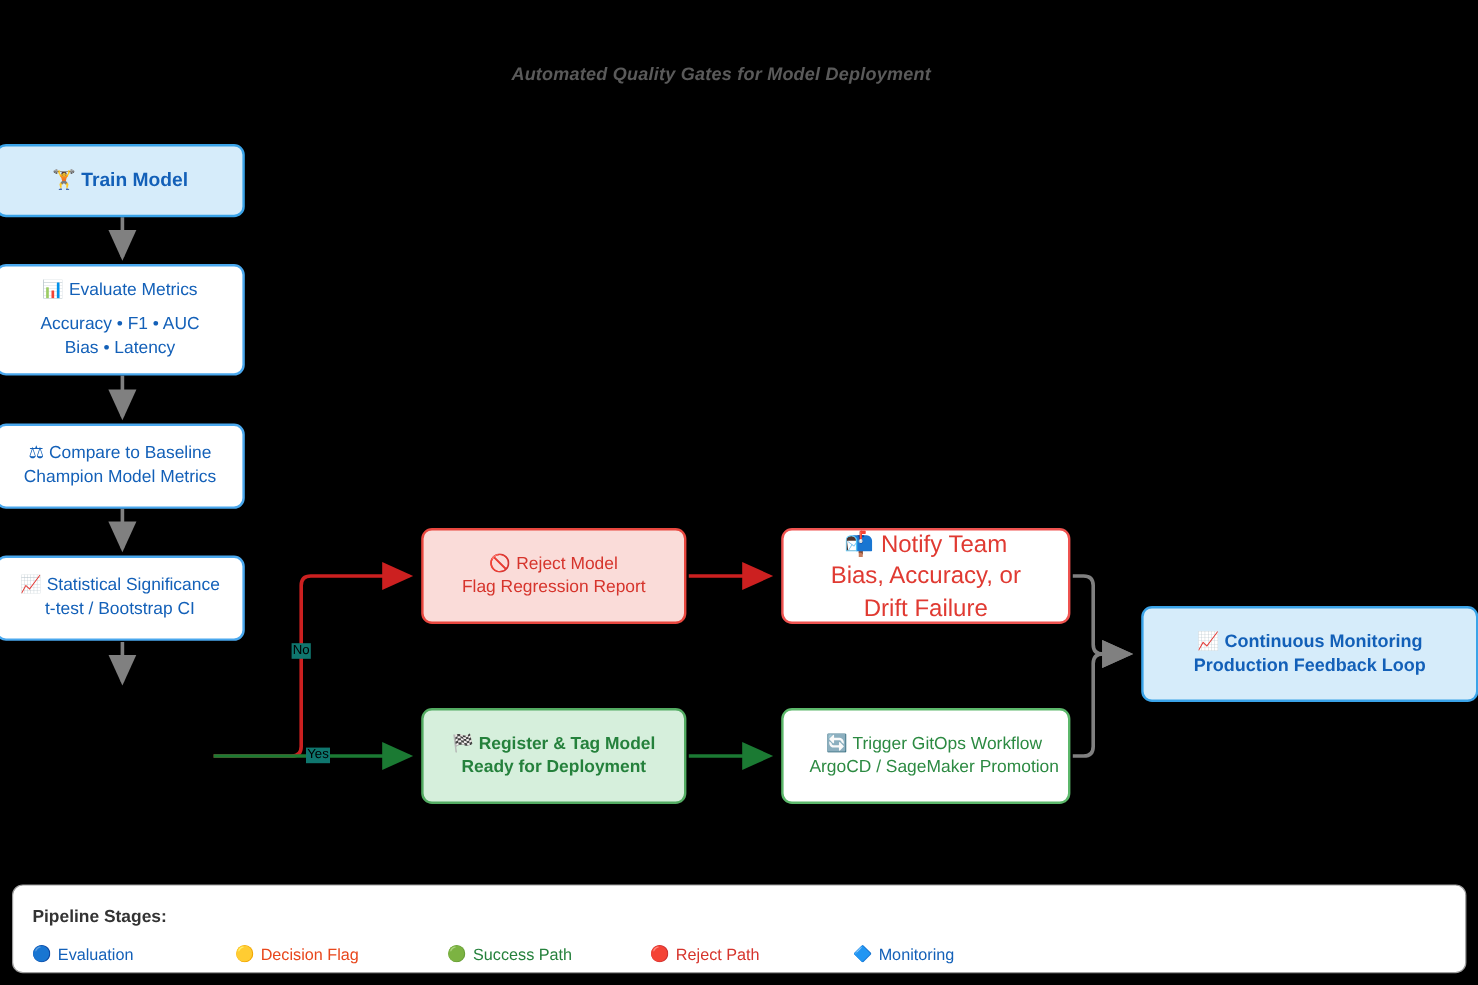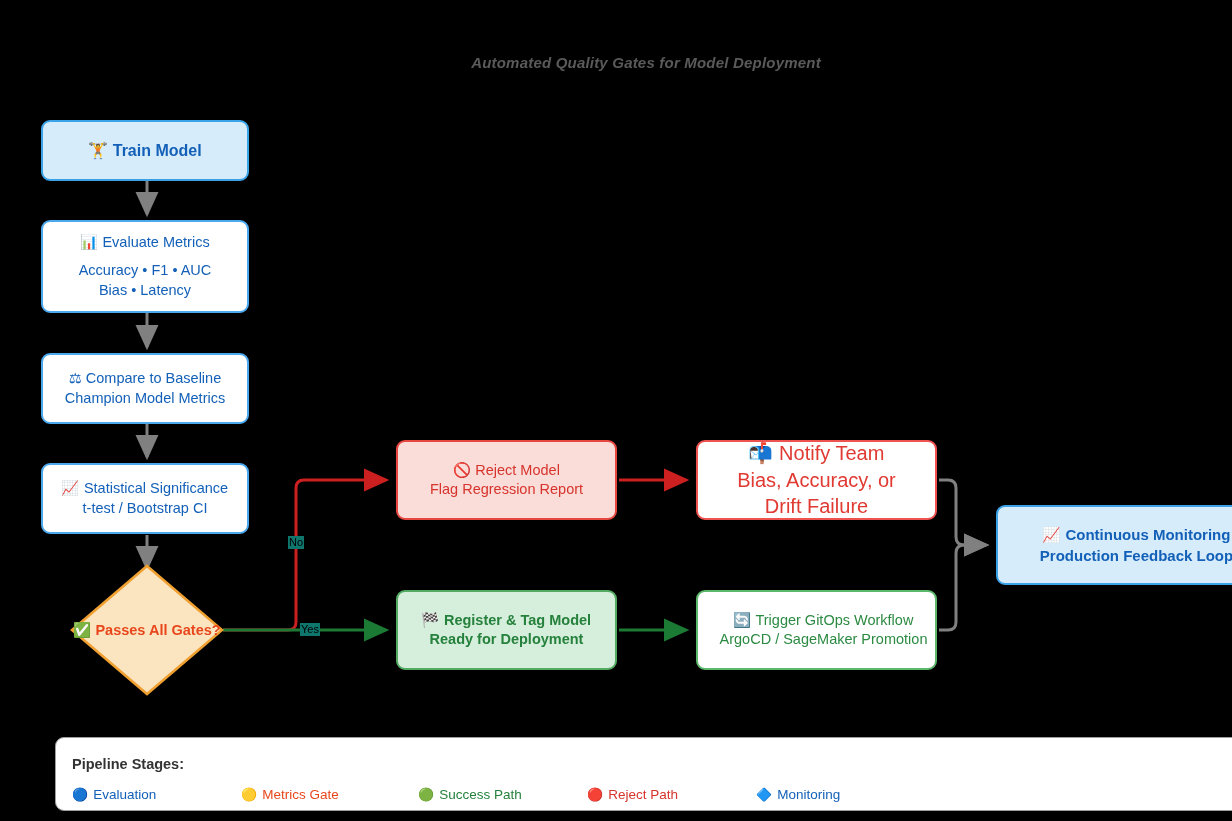--- a/index.html
+++ b/index.html
@@ -12,21 +12,20 @@
     height: 821px;
     position: relative;
     overflow: hidden;
     font-family: "Liberation Sans", sans-serif;
   }
   #canvas {
     position: absolute;
     inset: 0;
     width: 1001px;
     height: 821px;
-    margin-left: 45px;
   }
   svg.edges {
     position: absolute;
     left: 0;
     top: 0;
     width: 1232px;
     height: 821px;
     pointer-events: none;
   }
 
@@ -220,32 +219,20 @@
   </div>
 
   <div class="node n-blue-white" style="left:-4px; top:463px; width:208px; height:71px; font-size:14.5px;">
     <span class="l1">
       <span class="emoji">📈</span>
       <span>Statistical Significance</span>
     </span>
     <span class="l2">t-test / Bootstrap CI</span>
   </div>
 
-  <div class="diamond" style="left:24px; top:563px; width:156px; height:134px;">
-    <svg class="shape" viewBox="0 0 156 134">
-      <polygon points="78,3 153,67 78,131 3,67" fill="#fbe5c0" stroke="#f0a030" stroke-width="2.5"></polygon>
-    </svg>
-    <div class="dlabel">
-      <span class="l1">
-        <span class="emoji">✅</span>
-        <span>Passes</span>
-      </span>
-      <span class="l2">All Gates?</span>
-    </div>
-  </div>
 
   <div class="node n-red-fill" style="left:351px; top:440px; width:221px; height:80px; font-size:14.5px; font-weight:normal;">
     <span class="l1">
       <span class="emoji">🚫</span>
       <span>Reject Model</span>
     </span>
     <span class="l2">Flag Regression Report</span>
   </div>
 
   <div class="node n-red-white" style="left:651px; top:440px; width:241px; height:80px; font-size:20px;">
@@ -286,21 +273,21 @@
 
   <div class="legend">
     <div class="legend-title">Pipeline Stages:</div>
 
     <div class="legend-item" style="left:16px; color:#1360b8;">
       <span class="dot">🔵</span>
       <span>Evaluation</span>
     </div>
     <div class="legend-item" style="left:185px; color:#e8471c;">
       <span class="dot">🟡</span>
-      <span>Metrics Gate</span>
+      <span>Decision Flag</span>
     </div>
     <div class="legend-item" style="left:362px; color:#25813c;">
       <span class="dot">🟢</span>
       <span>Success Path</span>
     </div>
     <div class="legend-item" style="left:531px; color:#d6342c;">
       <span class="dot">🔴</span>
       <span>Reject Path</span>
     </div>
     <div class="legend-item" style="left:700px; color:#1360b8;">

